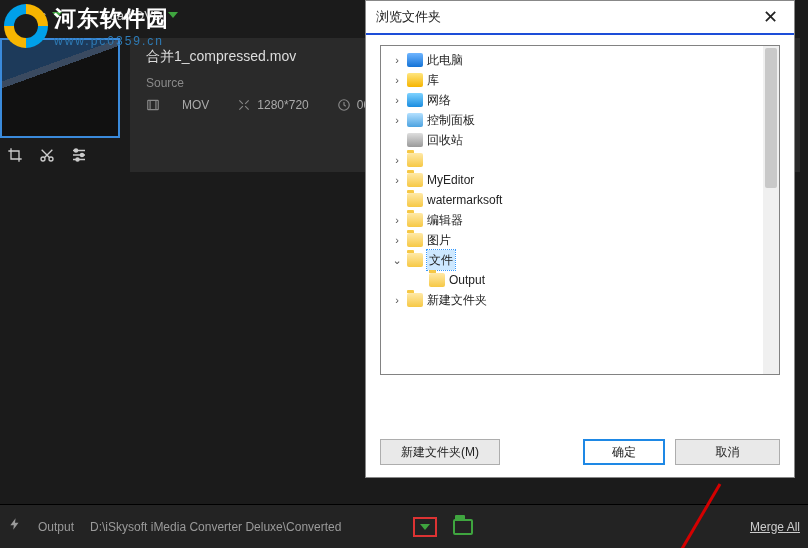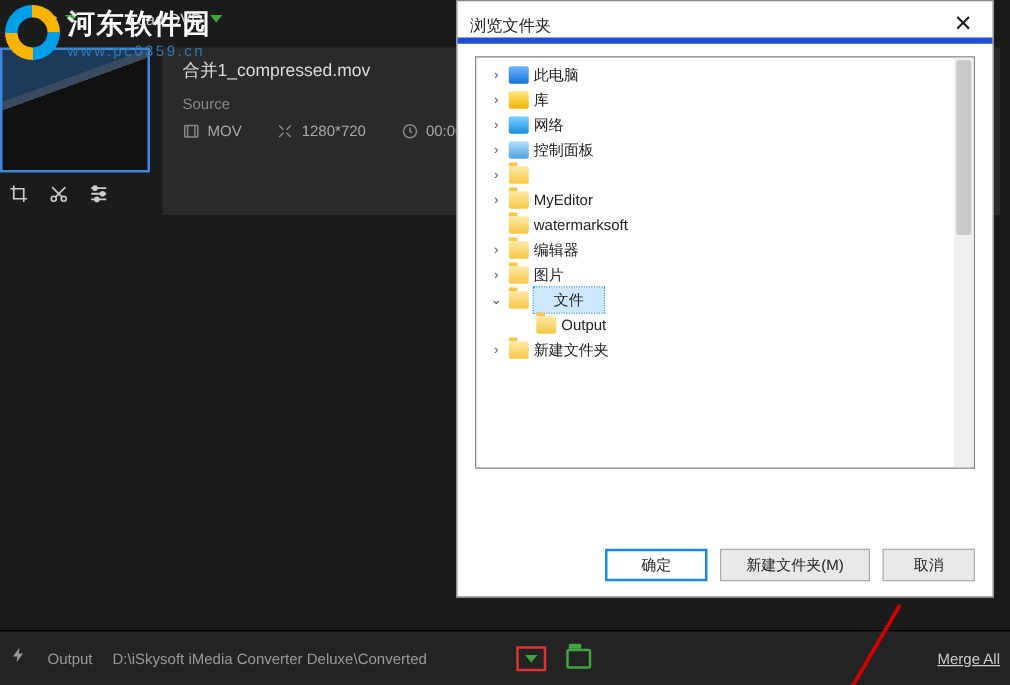--- a/index.html
+++ b/index.html
@@ -37,46 +37,46 @@
   .bolt { color: #9a9a9a; font-size: 18px; }
   .out-path { flex: 0 0 auto; }
   .drop-wrap { position: relative; width: 24px; height: 20px; border: 2px solid #d33; display: flex; align-items: center; justify-content: center; }
   .drop-wrap .tri-down { border-top-color: #3fa53f; }
   .folder-open { width: 20px; height: 16px; border: 2px solid #3fa53f; border-radius: 2px; position: relative; }
   .folder-open::before { content: ""; position: absolute; top: -6px; left: 0; width: 10px; height: 4px; background: #3fa53f; border-radius: 1px 1px 0 0; }
   .merge { margin-left: auto; color: #ccc; text-decoration: underline; }
 
   
   .dialog { position: absolute; left: 365px; top: 0; width: 430px; height: 478px; background: #fff; border: 1px solid #888; z-index: 10; display: flex; flex-direction: column; }
-  .dlg-title { height: 34px; display: flex; align-items: flex-end; padding: 0 10px; font-size: 13px; color: #222; border-bottom: 5px solid #1d4ed8; }
+  .dlg-title { height: 34px; display: flex; align-items: center; padding: 0 10px; font-size: 13px; color: #222; border-bottom: 2px solid #1d4ed8; }
   .dlg-close { margin-left: auto; font-size: 18px; color: #222; cursor: pointer; padding: 0 6px; }
 
   .tree-wrap { flex: 1; padding: 10px 14px; position: relative; }
   .tree { border: 1px solid #828282; height: 330px; overflow: hidden; position: relative; font-size: 12px; color: #222; }
   .scrollbar { position: absolute; right: 0; top: 0; bottom: 0; width: 16px; background: #f0f0f0; }
   .sb-thumb { position: absolute; left: 2px; right: 2px; top: 2px; height: 140px; background: #c9c9c9; border-radius: 2px; }
   .tree ul { list-style: none; padding-left: 22px; }
   .tree > ul { padding: 4px 0 0 10px; }
   .tree li { line-height: 20px; white-space: nowrap; display: flex; align-items: center; }
   .exp { width: 12px; display: inline-flex; justify-content: center; color: #555; cursor: pointer; font-size: 11px; }
   .icn { width: 16px; height: 14px; margin: 0 4px; display: inline-block; vertical-align: middle; }
   .i-pc { background: linear-gradient(#6fb5ff,#1473d6); border-radius: 2px; }
   .i-lib { background: linear-gradient(#ffe680,#f6b500); border-radius: 2px; position: relative; }
   .i-net { background: linear-gradient(#7ed2ff,#1a8de0); border-radius: 2px; }
   .i-ctrl { background: linear-gradient(#b3e0ff,#4da3e0); border-radius: 2px; }
   .i-trash { background: linear-gradient(#dedede,#9a9a9a); border-radius: 2px; }
   .i-fold { background: linear-gradient(#ffe9a8,#f6c844); border-radius: 2px; position: relative; }
   .i-fold::before { content: ""; position: absolute; top: -3px; left: 0; width: 7px; height: 3px; background: #f6c844; border-radius: 1px 1px 0 0; }
-  .lbl.selected { background: #cde8ff; outline: 1px dotted #3399ff; padding: 0 16px; }
+  .lbl.selected { background: #cde8ff; outline: 1px dotted #3399ff; padding: 0 2px; }
 
   .dlg-buttons { height: 50px; display: flex; align-items: center; gap: 10px; padding: 0 14px; }
   .btn { height: 26px; border: 1px solid #adadad; background: #e9e9e9; font-size: 12px; color: #222; cursor: pointer; display: inline-flex; align-items: center; justify-content: center; }
   .btn.newf { width: 120px; }
   .btn.ok { width: 82px; border: 2px solid #1e88e5; background: #fff; margin-left: auto; }
-  .btn.cancel { width: 74px; }
+  .btn.cancel { width: 105px; }
 
   
   .arrow { position: absolute; z-index: 20; pointer-events: none; }
 </style>
 </head>
 <body>
 
 <div class="watermark">
   <div class="watermark-logo"></div>
   <div class="watermark-text">
@@ -122,21 +122,21 @@
             <circle cx="10" cy="18" r="2" fill="#ccc"></circle>
           </svg>
       </span>
     </div>
   </div>
 
   <div class="media-info">
     <div class="media-title">合并1_compressed.mov</div>
     <span class="media-label">Source</span>
     <div class="media-meta">
-      <span style="display:flex;align-items:center;gap:6px">
+      <span style="display:flex;align-items:center;gap:22px">
         <svg class="meta-ic" viewBox="0 0 24 24" stroke="#888" fill="none" stroke-width="2">
             <rect x="3" y="4" width="18" height="16" rx="1"></rect>
             <path d="M7 4v16M17 4v16"></path>
           </svg>
         <span>MOV</span>
       </span>
       <span style="display:flex;align-items:center;gap:6px">
         <svg class="meta-ic" viewBox="0 0 24 24" stroke="#888" fill="none" stroke-width="2">
             <path d="M4 4l6 6M20 20l-6-6M4 20l6-6M20 4l-6 6"></path>
           </svg>
@@ -191,20 +191,25 @@
             <span class="exp">›</span>
             <span class="icn i-net"></span>
             <span class="lbl">网络</span>
           </li>
           <li>
             <span class="exp">›</span>
             <span class="icn i-ctrl"></span>
             <span class="lbl">控制面板</span>
           </li>
           <li>
+            <span class="exp"></span>
+            <span class="icn i-trash"></span>
+            <span class="lbl">回收站</span>
+          </li>
+          <li>
             <span class="exp">›</span>
             <span class="icn i-fold"></span>
           </li>
           <li>
             <span class="exp">›</span>
             <span class="icn i-fold"></span>
             <span class="lbl">MyEditor</span>
           </li>
           <li>
             <span class="exp"></span>
@@ -238,22 +243,22 @@
             <span class="icn i-fold"></span>
             <span class="lbl">新建文件夹</span>
           </li>
         </ul>
       <div class="scrollbar">
         <div class="sb-thumb"></div>
       </div>
     </div>
   </div>
   <div class="dlg-buttons">
+    <button class="btn newf">新建文件夹(M)</button>
     <button class="btn ok">确定</button>
-    <button class="btn newf">新建文件夹(M)</button>
     <button class="btn cancel">取消</button>
   </div>
 </div>
 
 <svg class="arrow" width="808" height="548">
   <defs>
     <marker id="ah" markerWidth="14" markerHeight="12" refX="12" refY="6" orient="auto">
       <path d="M0,0 L14,6 L0,12 z" fill="#d40000"></path>
     </marker>
   </defs>

